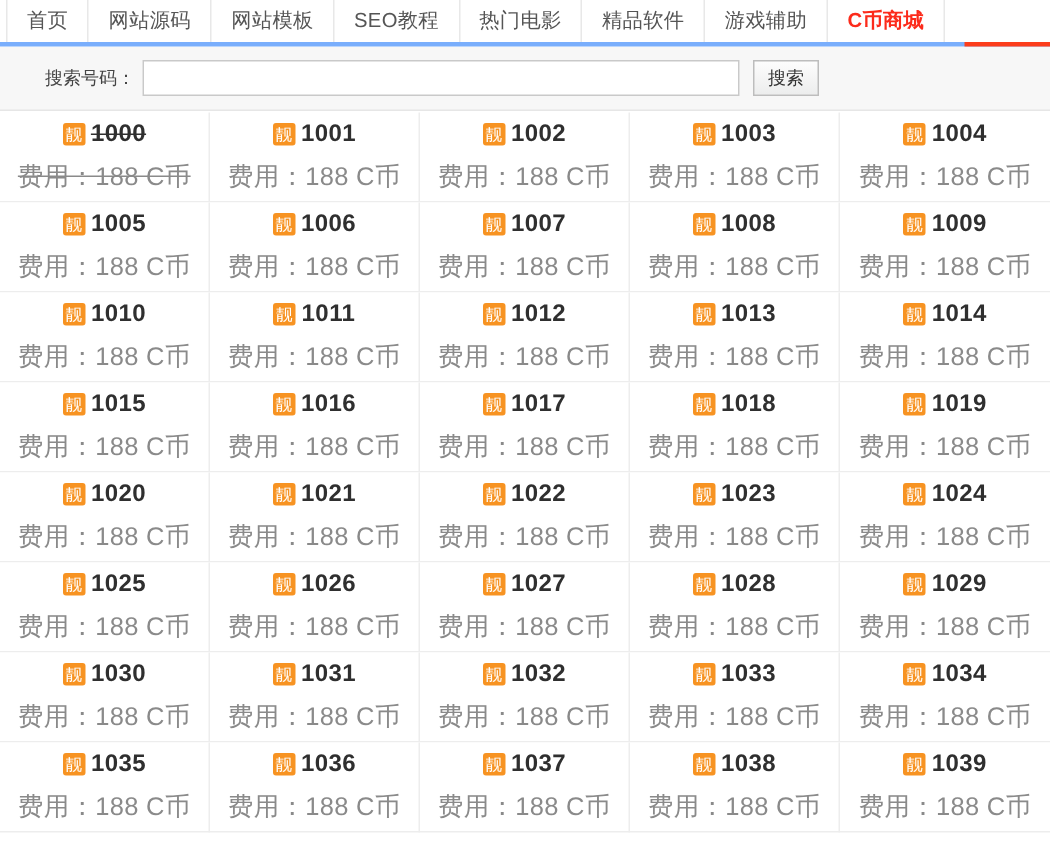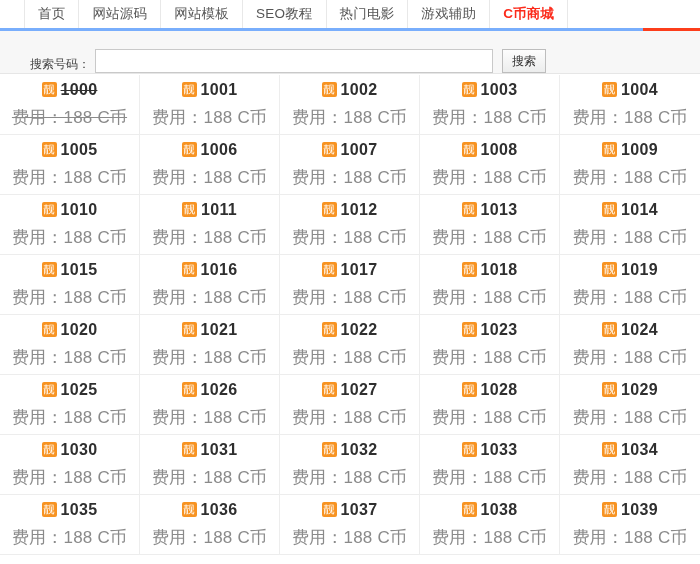--- a/index.html
+++ b/index.html
@@ -33,41 +33,41 @@
     align-items: center;
     justify-content: center;
     padding: 0 13px;
     font-size: 13.5px;
     color: #555555;
     border-right: 1px solid #e8e8e8;
     cursor: pointer;
     letter-spacing: 0.2px;
     line-height: 1;
   }
-  .nav-item:first-child { border-left: 1px solid #e8e8e8; margin-left: 20px; }
+  .nav-item:first-child { border-left: 1px solid #e8e8e8; }
   .nav-item.hot {
     color: #fc2b1b;
     font-weight: bold;
   }
   .nav-underline {
     position: absolute;
     left: 643px;
     right: 0;
     bottom: -3px;
     height: 3px;
     background: #fc3d1b;
   }
 
   
   .searchbar {
     height: 43px;
     background: #f7f7f7;
     border-bottom: 1px solid #e6e6e6;
     display: flex;
-    align-items: flex-end;
+    align-items: center;
     padding-left: 30px;
     box-sizing: border-box;
   }
   .search-label {
     font-size: 12px;
     color: #444444;
     margin-right: 5px;
     white-space: nowrap;
   }
   .search-input {
@@ -186,20 +186,23 @@
       <div class="nav-item">
         <span>网站模板</span>
       </div>
       <div class="nav-item">
         <span>SEO教程</span>
       </div>
       <div class="nav-item">
         <span>热门电影</span>
       </div>
       <div class="nav-item">
+        <span>精品软件</span>
+      </div>
+      <div class="nav-item">
         <span>游戏辅助</span>
       </div>
       <div class="nav-item hot">
         <span>C币商城</span>
       </div>
       <div class="nav-underline"></div>
   </div>
 
   <div class="searchbar">
     <span class="search-label">搜索号码：</span>

